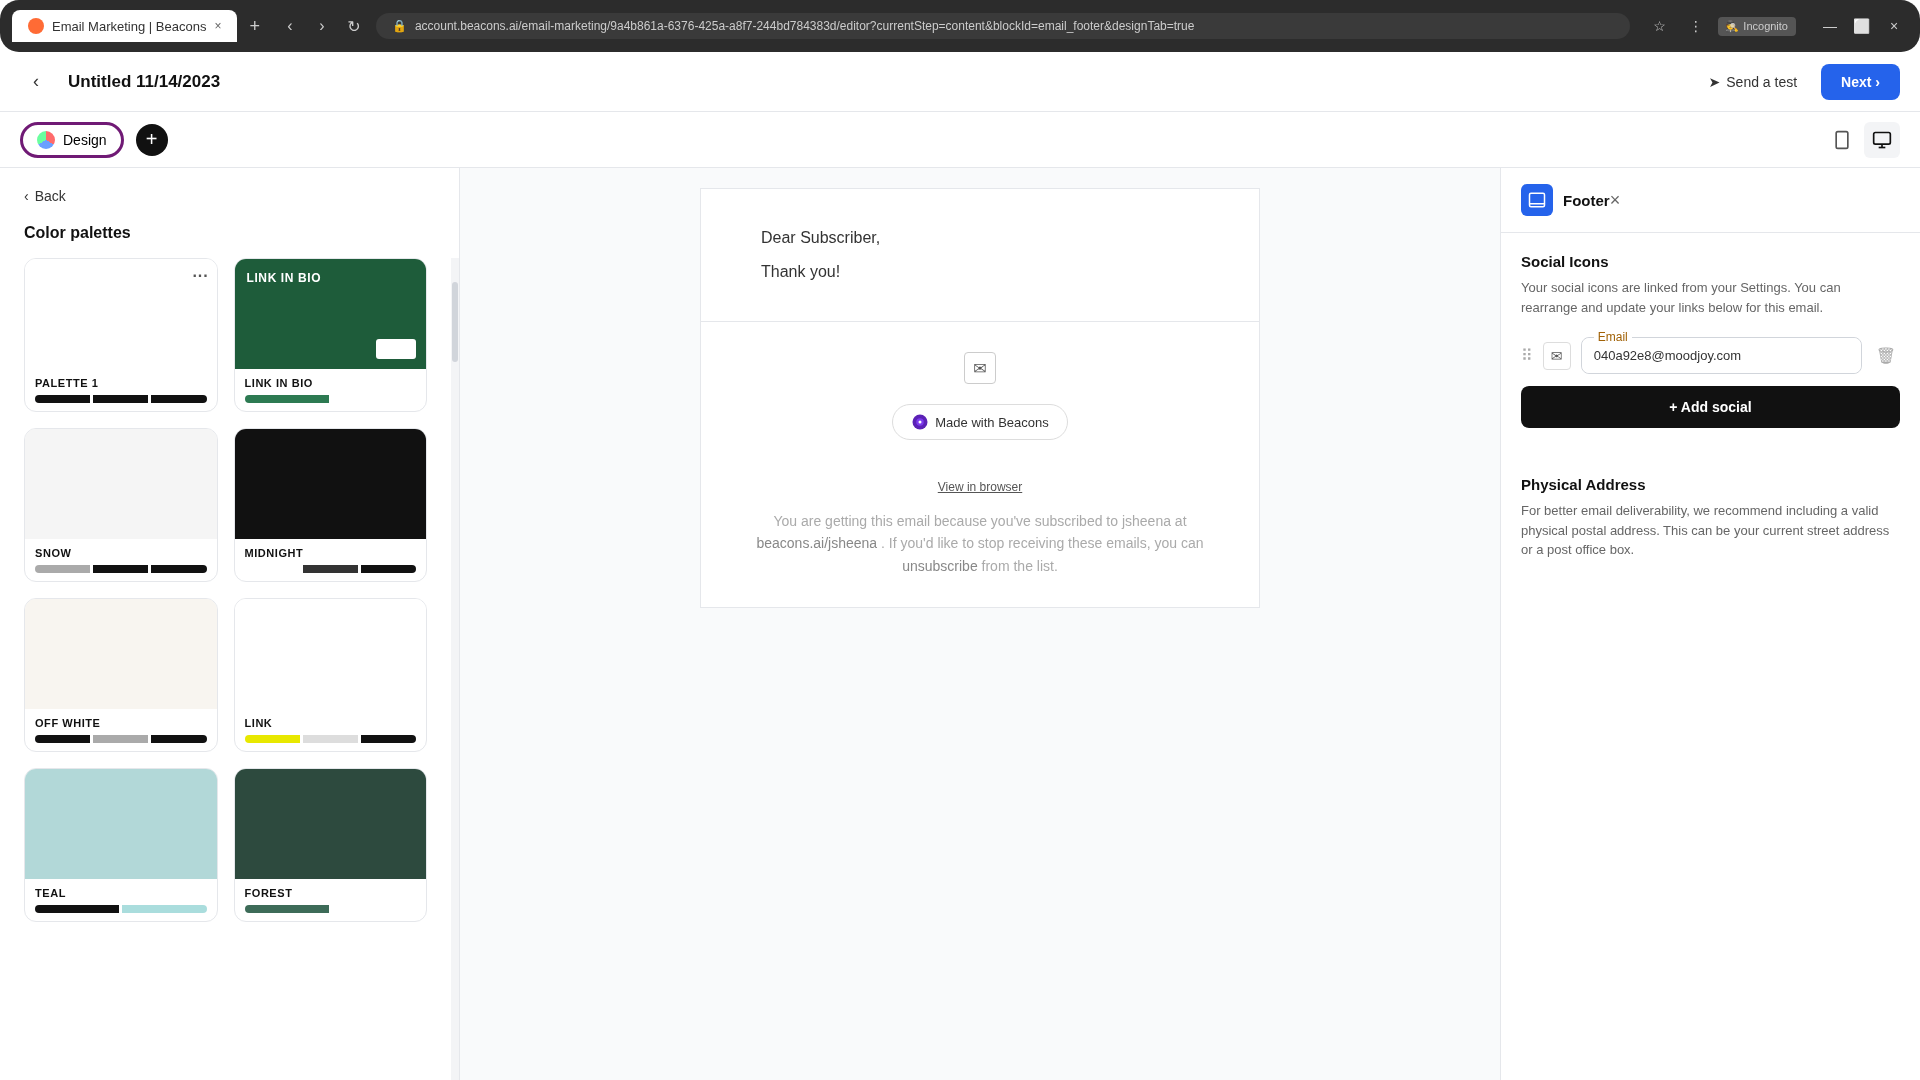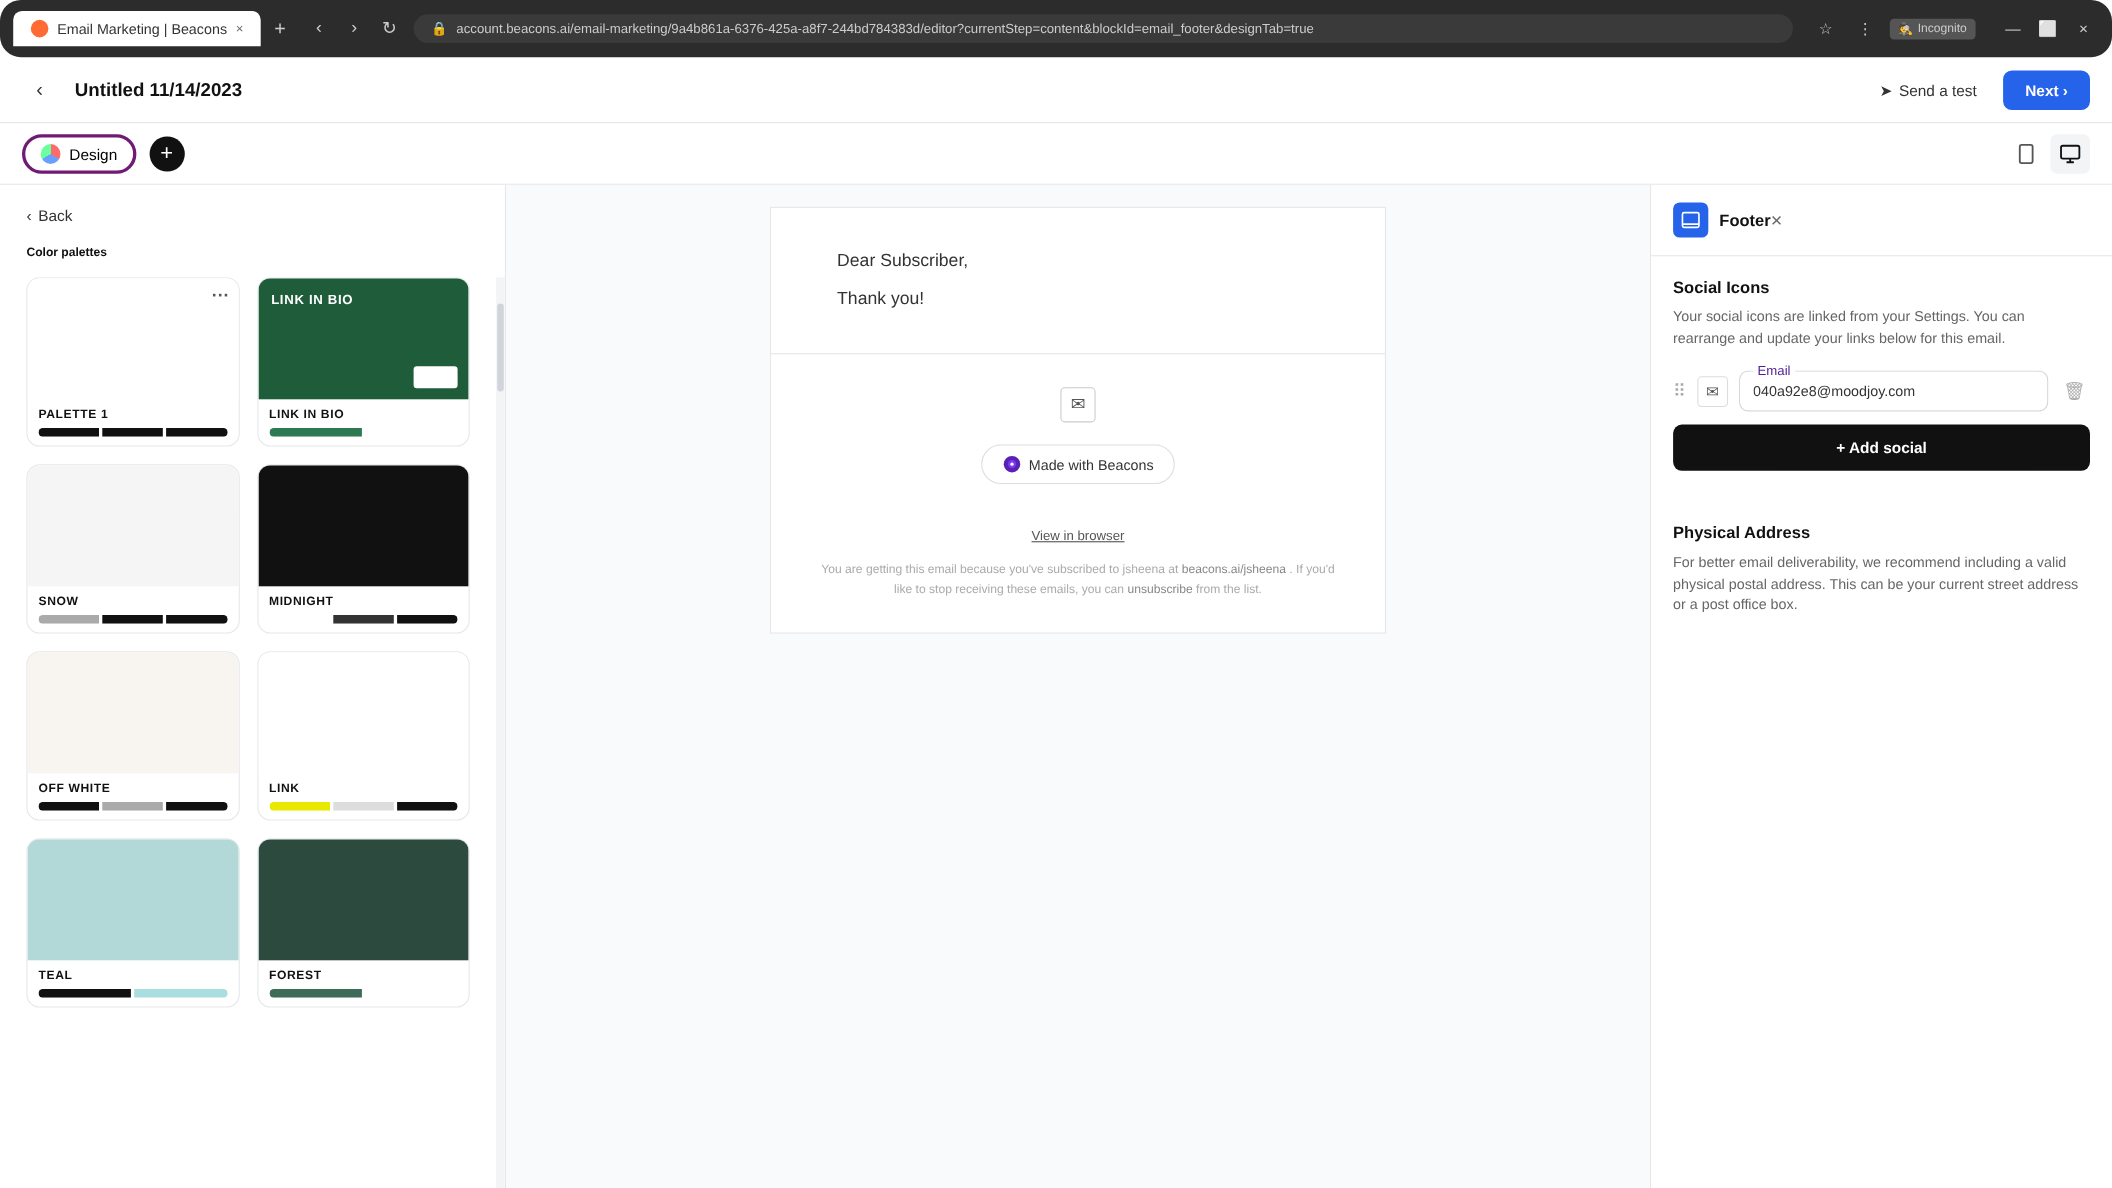--- a/index.html
+++ b/index.html
@@ -41,21 +41,21 @@
     .view-btn { width: 36px; height: 36px; border: none; background: none; cursor: pointer; display: flex; align-items: center; justify-content: center; font-size: 18px; color: #555; border-radius: 6px; }
     .view-btn.active { background: #f3f4f6; color: #111; }
 
     
     .main-content { display: flex; flex: 1; overflow: hidden; }
 
     
     .left-panel { width: 460px; border-right: 1px solid #e5e7eb; display: flex; flex-direction: column; overflow: hidden; flex-shrink: 0; }
     .panel-header { padding: 20px 24px 16px; display: flex; align-items: center; gap: 10px; flex-shrink: 0; }
     .panel-back-btn { display: flex; align-items: center; gap: 6px; border: none; background: none; cursor: pointer; font-size: 14px; color: #333; font-weight: 500; }
-    .section-title { padding: 4px 24px 16px; font-size: 11px; font-weight: 600; color: #111; }
+    .section-title { padding: 4px 24px 16px; font-size: 16px; font-weight: 600; color: #111; }
 
     
     .palettes-scroll { flex: 1; overflow-y: auto; padding: 0 24px 24px; }
     .palettes-scroll::-webkit-scrollbar { width: 6px; }
     .palettes-scroll::-webkit-scrollbar-thumb { background: #d1d5db; border-radius: 3px; }
 
     .palettes-grid { display: grid; grid-template-columns: 1fr 1fr; gap: 16px; }
     .palette-card { border: 1px solid #e5e7eb; border-radius: 12px; overflow: hidden; cursor: pointer; }
     .palette-preview { height: 110px; display: flex; align-items: flex-end; justify-content: flex-start; padding: 8px; position: relative; }
     .palette-menu { position: absolute; top: 8px; right: 8px; color: #555; font-weight: bold; font-size: 16px; cursor: pointer; }
@@ -74,42 +74,42 @@
     .email-thanks { font-size: 16px; color: #333; }
 
     
     .email-footer { border-top: 1px solid #e5e7eb; padding: 30px 40px; text-align: center; }
     .social-icons-row { display: flex; justify-content: center; gap: 16px; margin-bottom: 20px; }
     .social-icon { width: 32px; height: 32px; border: 1px solid #ccc; border-radius: 4px; display: flex; align-items: center; justify-content: center; font-size: 16px; color: #555; }
     .made-with-btn { display: inline-flex; align-items: center; gap: 6px; border: 1px solid #ddd; border-radius: 20px; padding: 8px 18px; font-size: 13px; color: #333; cursor: pointer; background: #fff; margin-bottom: 20px; }
     .made-with-icon { width: 18px; height: 18px; }
     .footer-address { font-size: 12px; color: #888; line-height: 1.6; margin-bottom: 8px; }
     .footer-link { color: #555; font-size: 12px; text-decoration: underline; cursor: pointer; display: block; margin-bottom: 16px; }
-    .footer-unsub { font-size: 11px; color: #aaa; line-height: 1.6; }
+    .footer-unsub { font-size: 14px; color: #aaa; line-height: 1.6; }
     .footer-unsub a { color: #888; }
 
     
     .right-panel { width: 420px; border-left: 1px solid #e5e7eb; display: flex; flex-direction: column; overflow: hidden; flex-shrink: 0; background: #fff; }
     .right-panel-header { padding: 16px 20px; display: flex; align-items: center; justify-content: flex-start; border-bottom: 1px solid #e5e7eb; flex-shrink: 0; }
     .footer-label { display: flex; align-items: center; gap: 10px; }
     .footer-icon { width: 32px; height: 32px; background: #2563eb; border-radius: 6px; display: flex; align-items: center; justify-content: center; color: #fff; font-size: 16px; }
     .footer-title { font-size: 15px; font-weight: 600; color: #111; }
     .close-btn { border: none; background: none; font-size: 18px; cursor: pointer; color: #666; }
     .right-panel-content { flex: 1; overflow-y: auto; padding: 20px; }
     .right-panel-content::-webkit-scrollbar { width: 6px; }
     .right-panel-content::-webkit-scrollbar-thumb { background: #d1d5db; border-radius: 3px; }
 
     .section-heading { font-size: 15px; font-weight: 700; color: #111; margin-bottom: 8px; }
     .section-desc { font-size: 13px; color: #666; line-height: 1.5; margin-bottom: 20px; }
 
     
     .social-row { display: flex; align-items: center; gap: 10px; margin-bottom: 12px; }
     .drag-handle { color: #aaa; font-size: 16px; cursor: grab; }
     .social-type-icon { width: 28px; height: 28px; border: 1px solid #ddd; border-radius: 4px; display: flex; align-items: center; justify-content: center; font-size: 14px; color: #555; }
-    .social-label { font-size: 12px; color: #4c1d95; position: absolute; top: -8px; left: 12px; background: #fff; padding: 0 4px; }
+    .social-label { font-size: 12px; color: #a16207; position: absolute; top: -8px; left: 12px; background: #fff; padding: 0 4px; }
     .social-input-wrap { flex: 1; position: relative; border: 1px solid #d1d5db; border-radius: 8px; }
     .social-input { width: 100%; border: none; outline: none; padding: 10px 12px; font-size: 13px; color: #333; border-radius: 8px; background: #fff; }
     .delete-btn { border: none; background: none; cursor: pointer; color: #aaa; font-size: 16px; padding: 4px; }
 
     .add-social-btn { width: 100%; padding: 13px; background: #111; color: #fff; border: none; border-radius: 8px; font-size: 14px; font-weight: 600; cursor: pointer; margin-bottom: 24px; }
 
     .physical-section { }
     .physical-desc { font-size: 13px; color: #666; line-height: 1.5; }
   </style>
 </head>

